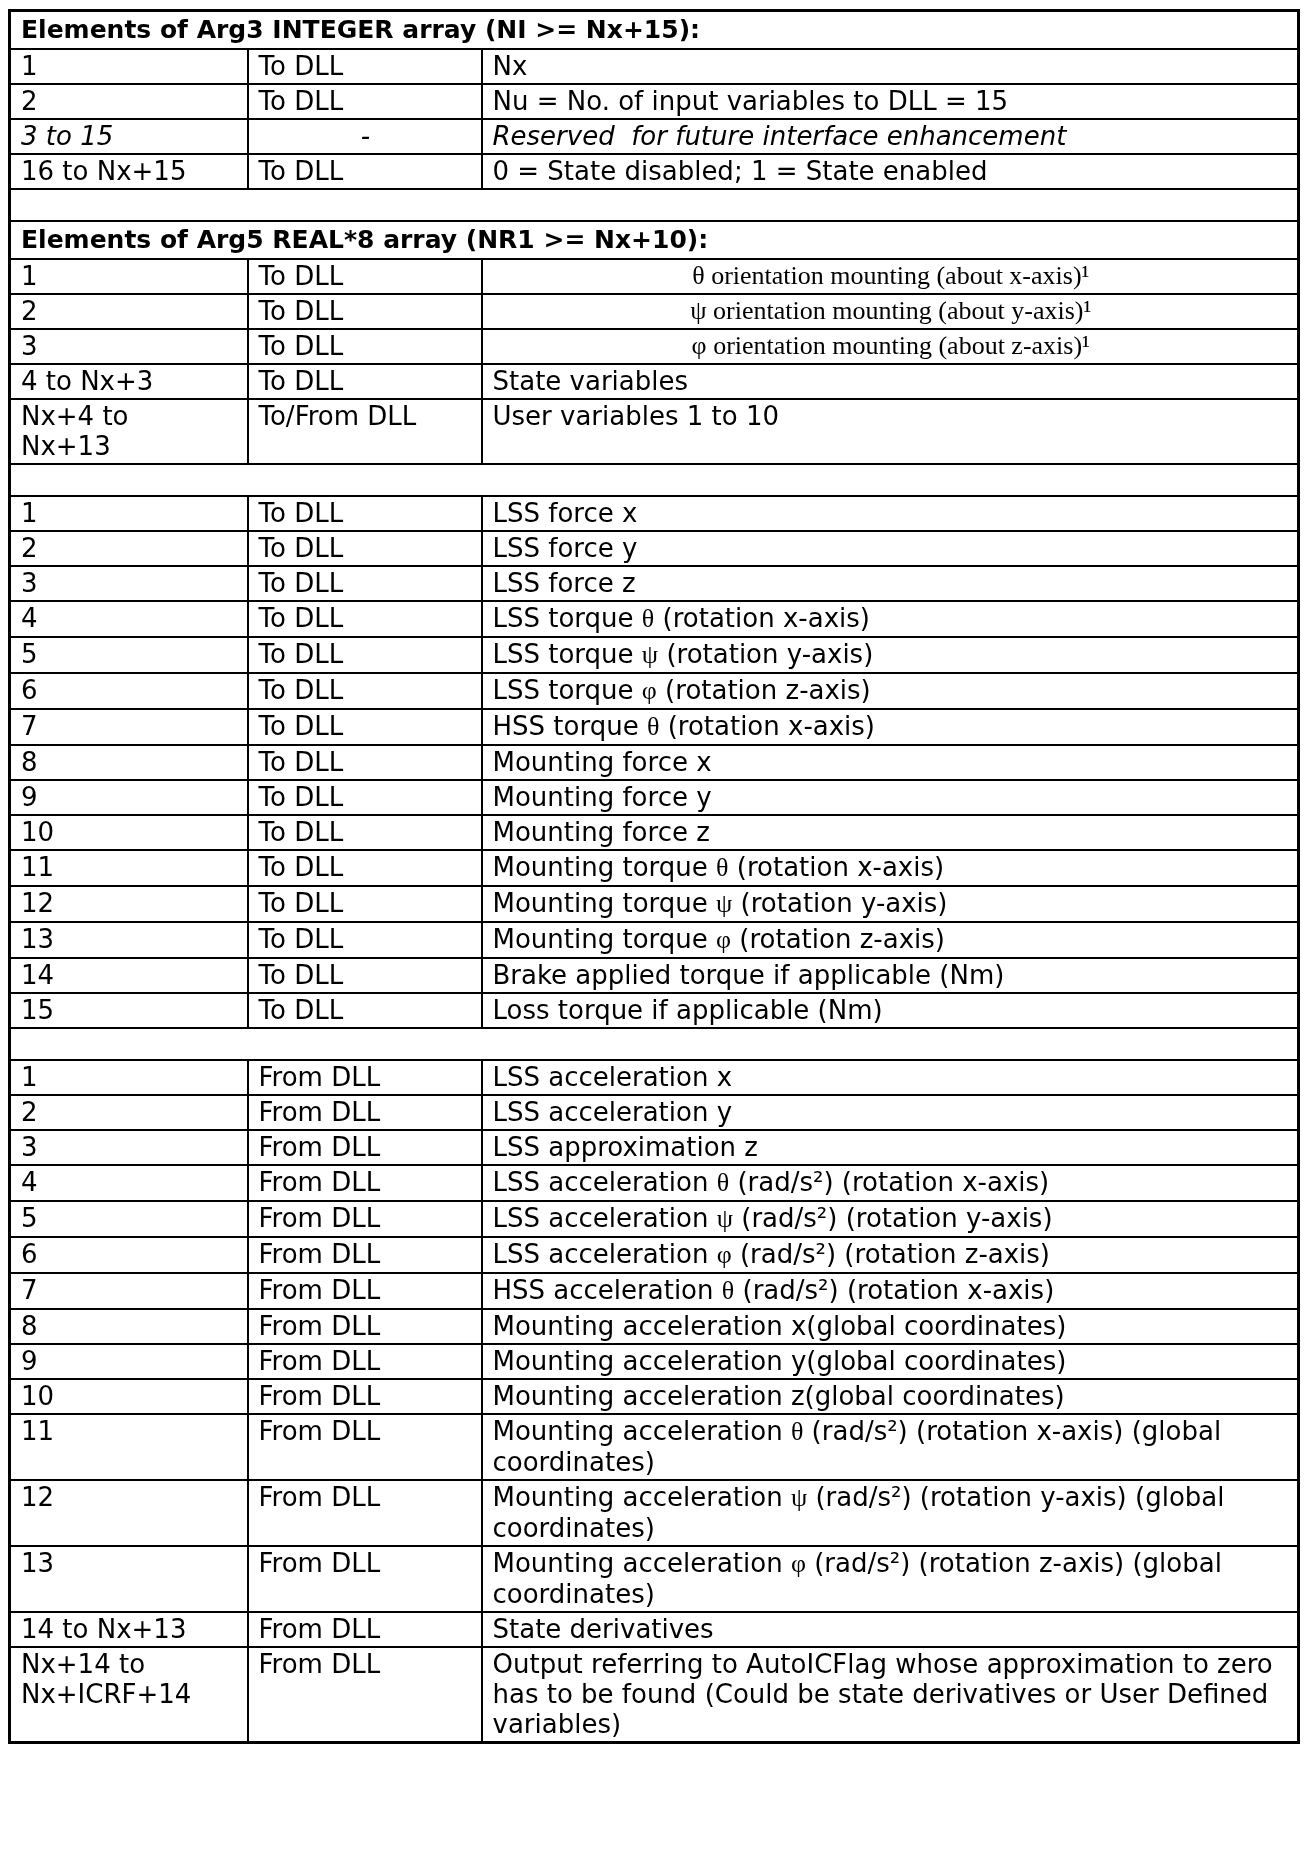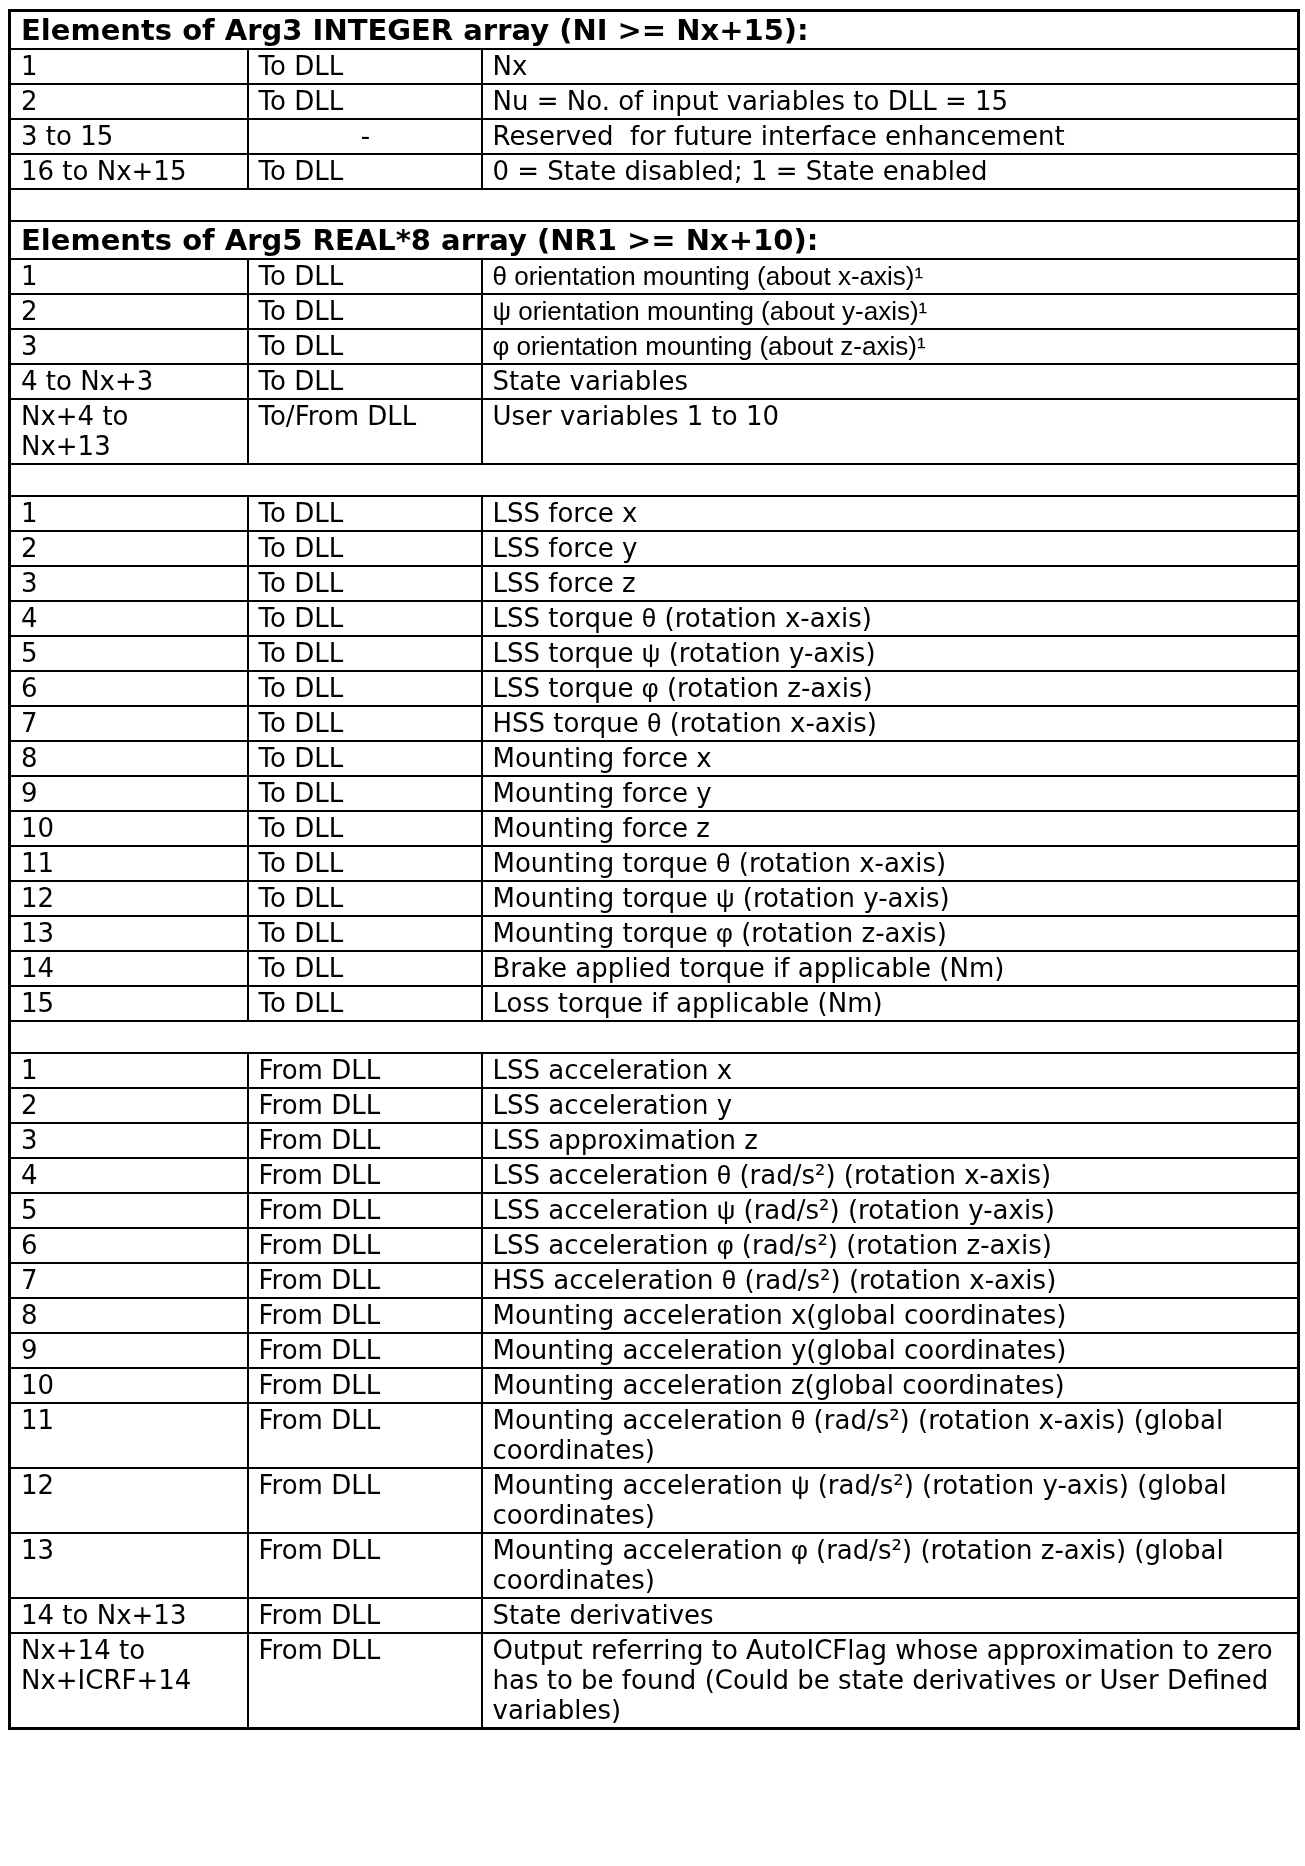--- a/index.html
+++ b/index.html
@@ -27,43 +27,45 @@
   td {
     border: 2px solid #000;
     vertical-align: top;
     font-size: 26px;
     line-height: 30px;
     padding: 1px 8px 2px 10px;
     overflow: hidden;
   }
   td.title {
     font-weight: bold;
-    font-size: 29px;
+    font-size: 25px;
     padding: 3px 8px 3px 10px;
     white-space: nowrap;
   }
   td.idx {
     white-space: pre-wrap;
   }
   td.dir {
     white-space: nowrap;
   }
   td.desc {
     white-space: pre-wrap;
     word-wrap: break-word;
     margin-left: 40px;
   }
   td.spacer {
     height: 30px;
     padding: 0;
   }
   tr.italic td {
+    font-style: italic;
   }
   td.serif, .greek {
-    font-family: Liberation Sans, sans-serif;
+    font-family: Liberation Serif, serif;
+    text-align: center;
   }
   td.center {
     text-align: center;
   }
 </style>
 </head>
 <body>
 
 <div class="sheet">
   <table class="args">

